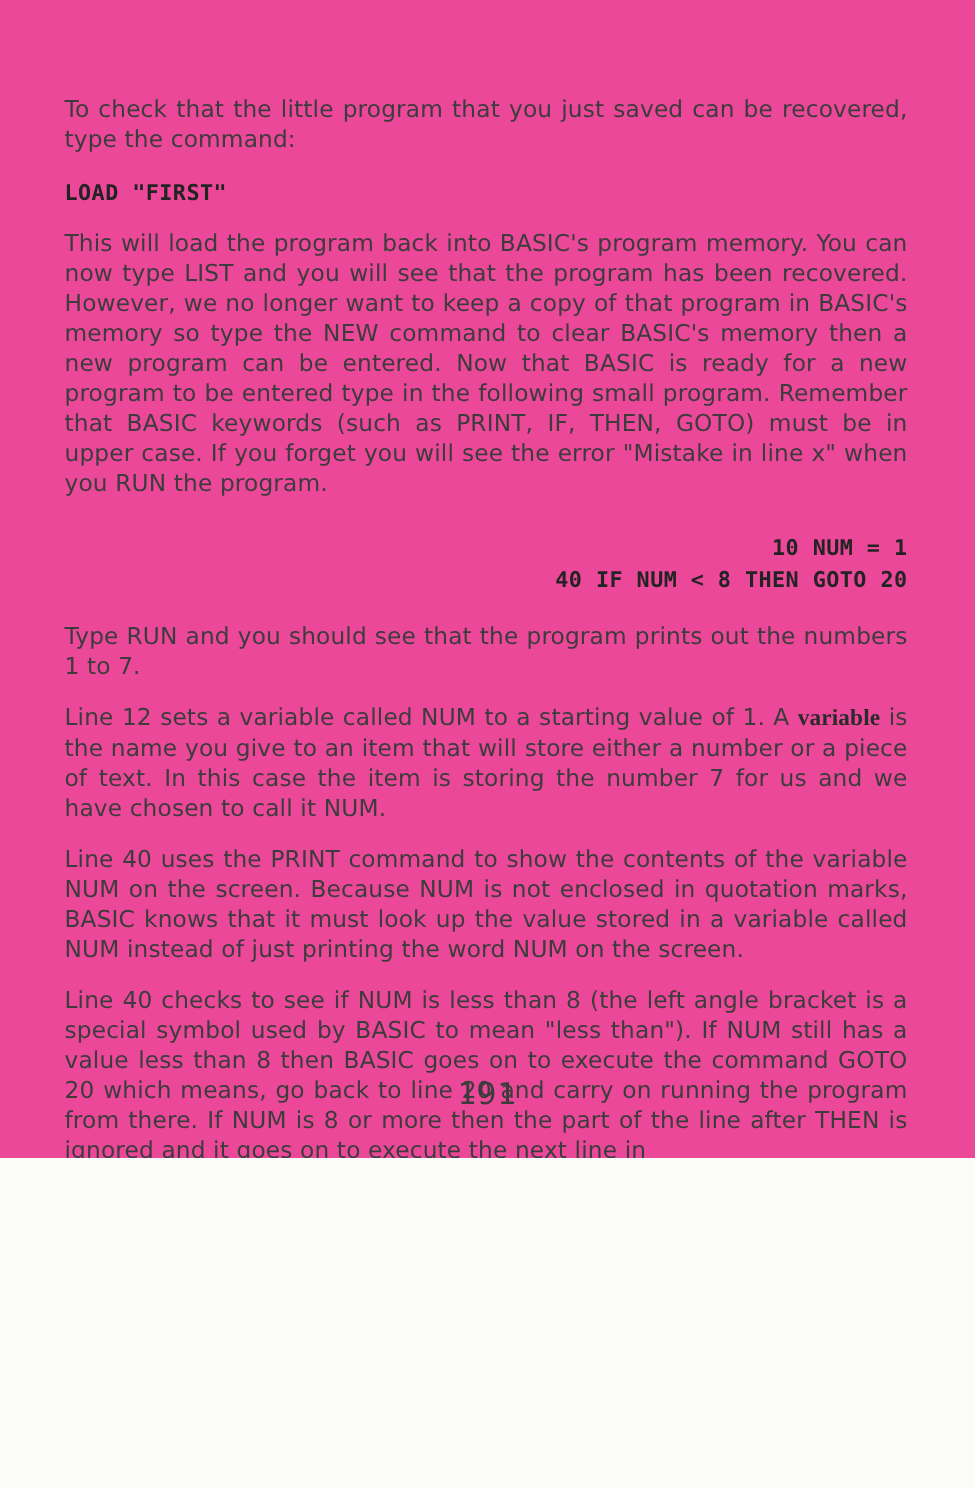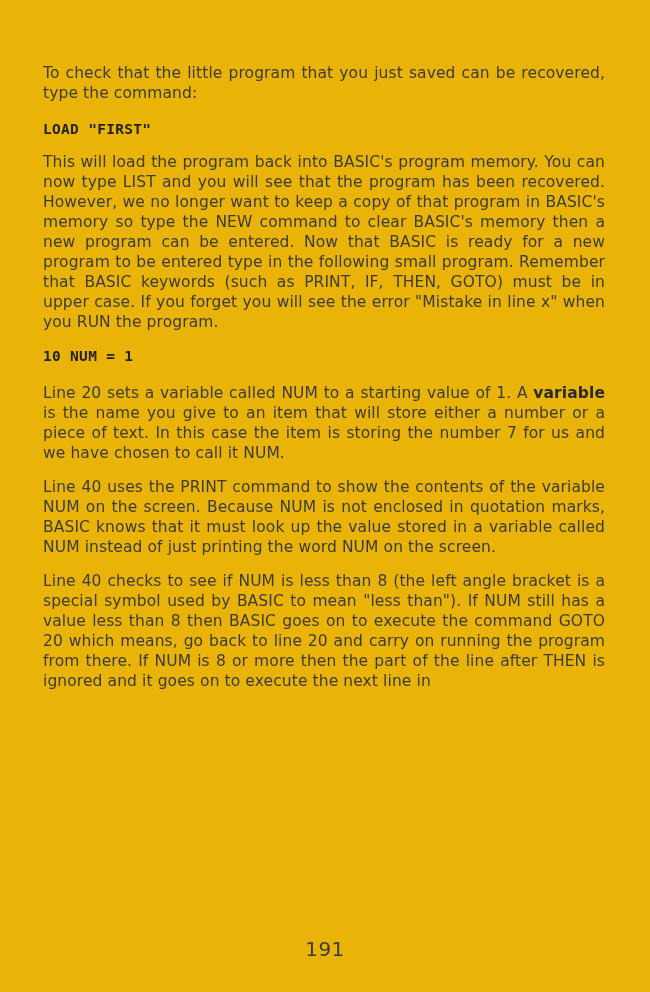--- a/index.html
+++ b/index.html
@@ -3,58 +3,60 @@
 <meta charset="utf-8">
 <style>
   html, body {
     margin: 0;
     padding: 0;
     background: #fbfbfa;
   }
   .page {
     position: relative;
     width: 650px;
-    height: 992px;
+    height: 772px;
     box-sizing: border-box;
-    background: #eab308;
+    background: #ec4899;
     color: #3c3c3c;
     font-family: "DejaVu Sans", sans-serif;
     padding: 63px 45px 0 43px;
     overflow: hidden;
   }
   p.body-para {
     font-size: 15.5px;
     line-height: 20px;
     text-align: justify;
     margin: 0 0 14px 0;
     letter-spacing: 0.1px;
   }
   p.intro { margin-bottom: 16px; }
-  p.load-exp { margin-bottom: 14px; }
+  p.load-exp { margin-bottom: 24px; }
   .code {
     font-family: "DejaVu Sans Mono", "Liberation Mono", monospace;
     font-weight: bold;
     color: #232323;
     font-size: 14.5px;
     letter-spacing: 0.3px;
   }
   p.code-single {
     margin: 0 0 12px 0;
     line-height: 21px;
   }
   .code-block {
     margin: 0 0 16px 0;
   }
   .code-block .code-line {
     line-height: 21px;
     white-space: pre;
+    text-align: right;
   }
   .bold-term {
     font-weight: bold;
     color: #2a2a2a;
+    font-family: Liberation Serif, serif;
   }
   .page-number {
     position: absolute;
     bottom: 31px;
     left: 0;
     width: 100%;
     text-align: center;
     font-size: 20px;
     color: #3c3c3c;
     letter-spacing: 0.5px;
@@ -66,24 +68,26 @@
 <div class="page">
 
   <p class="body-para intro">To check that the little program that you just saved can be recovered, type the command:</p>
 
   <p class="code code-single">LOAD "FIRST"</p>
 
   <p class="body-para load-exp">This will load the program back into BASIC's program memory. You can now type LIST and you will see that the program has been recovered. However, we no longer want to keep a copy of that program in BASIC's memory so type the NEW command to clear BASIC's memory then a new program can be entered. Now that BASIC is ready for a new program to be entered type in the following small program. Remember that BASIC keywords (such as PRINT, IF, THEN, GOTO) must be in upper case. If you forget you will see the error "Mistake in line x" when you RUN the program.</p>
 
   <div class="code-block">
     <div class="code code-line">10 NUM = 1</div>
+    <div class="code code-line">40 IF NUM &lt; 8 THEN GOTO 20</div>
   </div>
 
+  <p class="body-para">Type RUN and you should see that the program prints out the numbers 1 to 7.</p>
 
-  <p class="body-para"><span>Line 20 sets a variable called NUM to a starting value of 1. A </span><span class="bold-term">variable</span><span> is the name you give to an item that will store either a number or a piece of text. In this case the item is storing the number 7 for us and we have chosen to call it NUM.</span></p>
+  <p class="body-para"><span>Line 12 sets a variable called NUM to a starting value of 1. A </span><span class="bold-term">variable</span><span> is the name you give to an item that will store either a number or a piece of text. In this case the item is storing the number 7 for us and we have chosen to call it NUM.</span></p>
 
   <p class="body-para">Line 40 uses the PRINT command to show the contents of the variable NUM on the screen. Because NUM is not enclosed in quotation marks, BASIC knows that it must look up the value stored in a variable called NUM instead of just printing the word NUM on the screen.</p>
 
 
   <p class="body-para">Line 40 checks to see if NUM is less than 8 (the left angle bracket is a special symbol used by BASIC to mean "less than"). If NUM still has a value less than 8 then BASIC goes on to execute the command GOTO 20 which means, go back to line 20 and carry on running the program from there. If NUM is 8 or more then the part of the line after THEN is ignored and it goes on to execute the next line in</p>
 
   <div class="page-number">191</div>
 
 </div>
 

